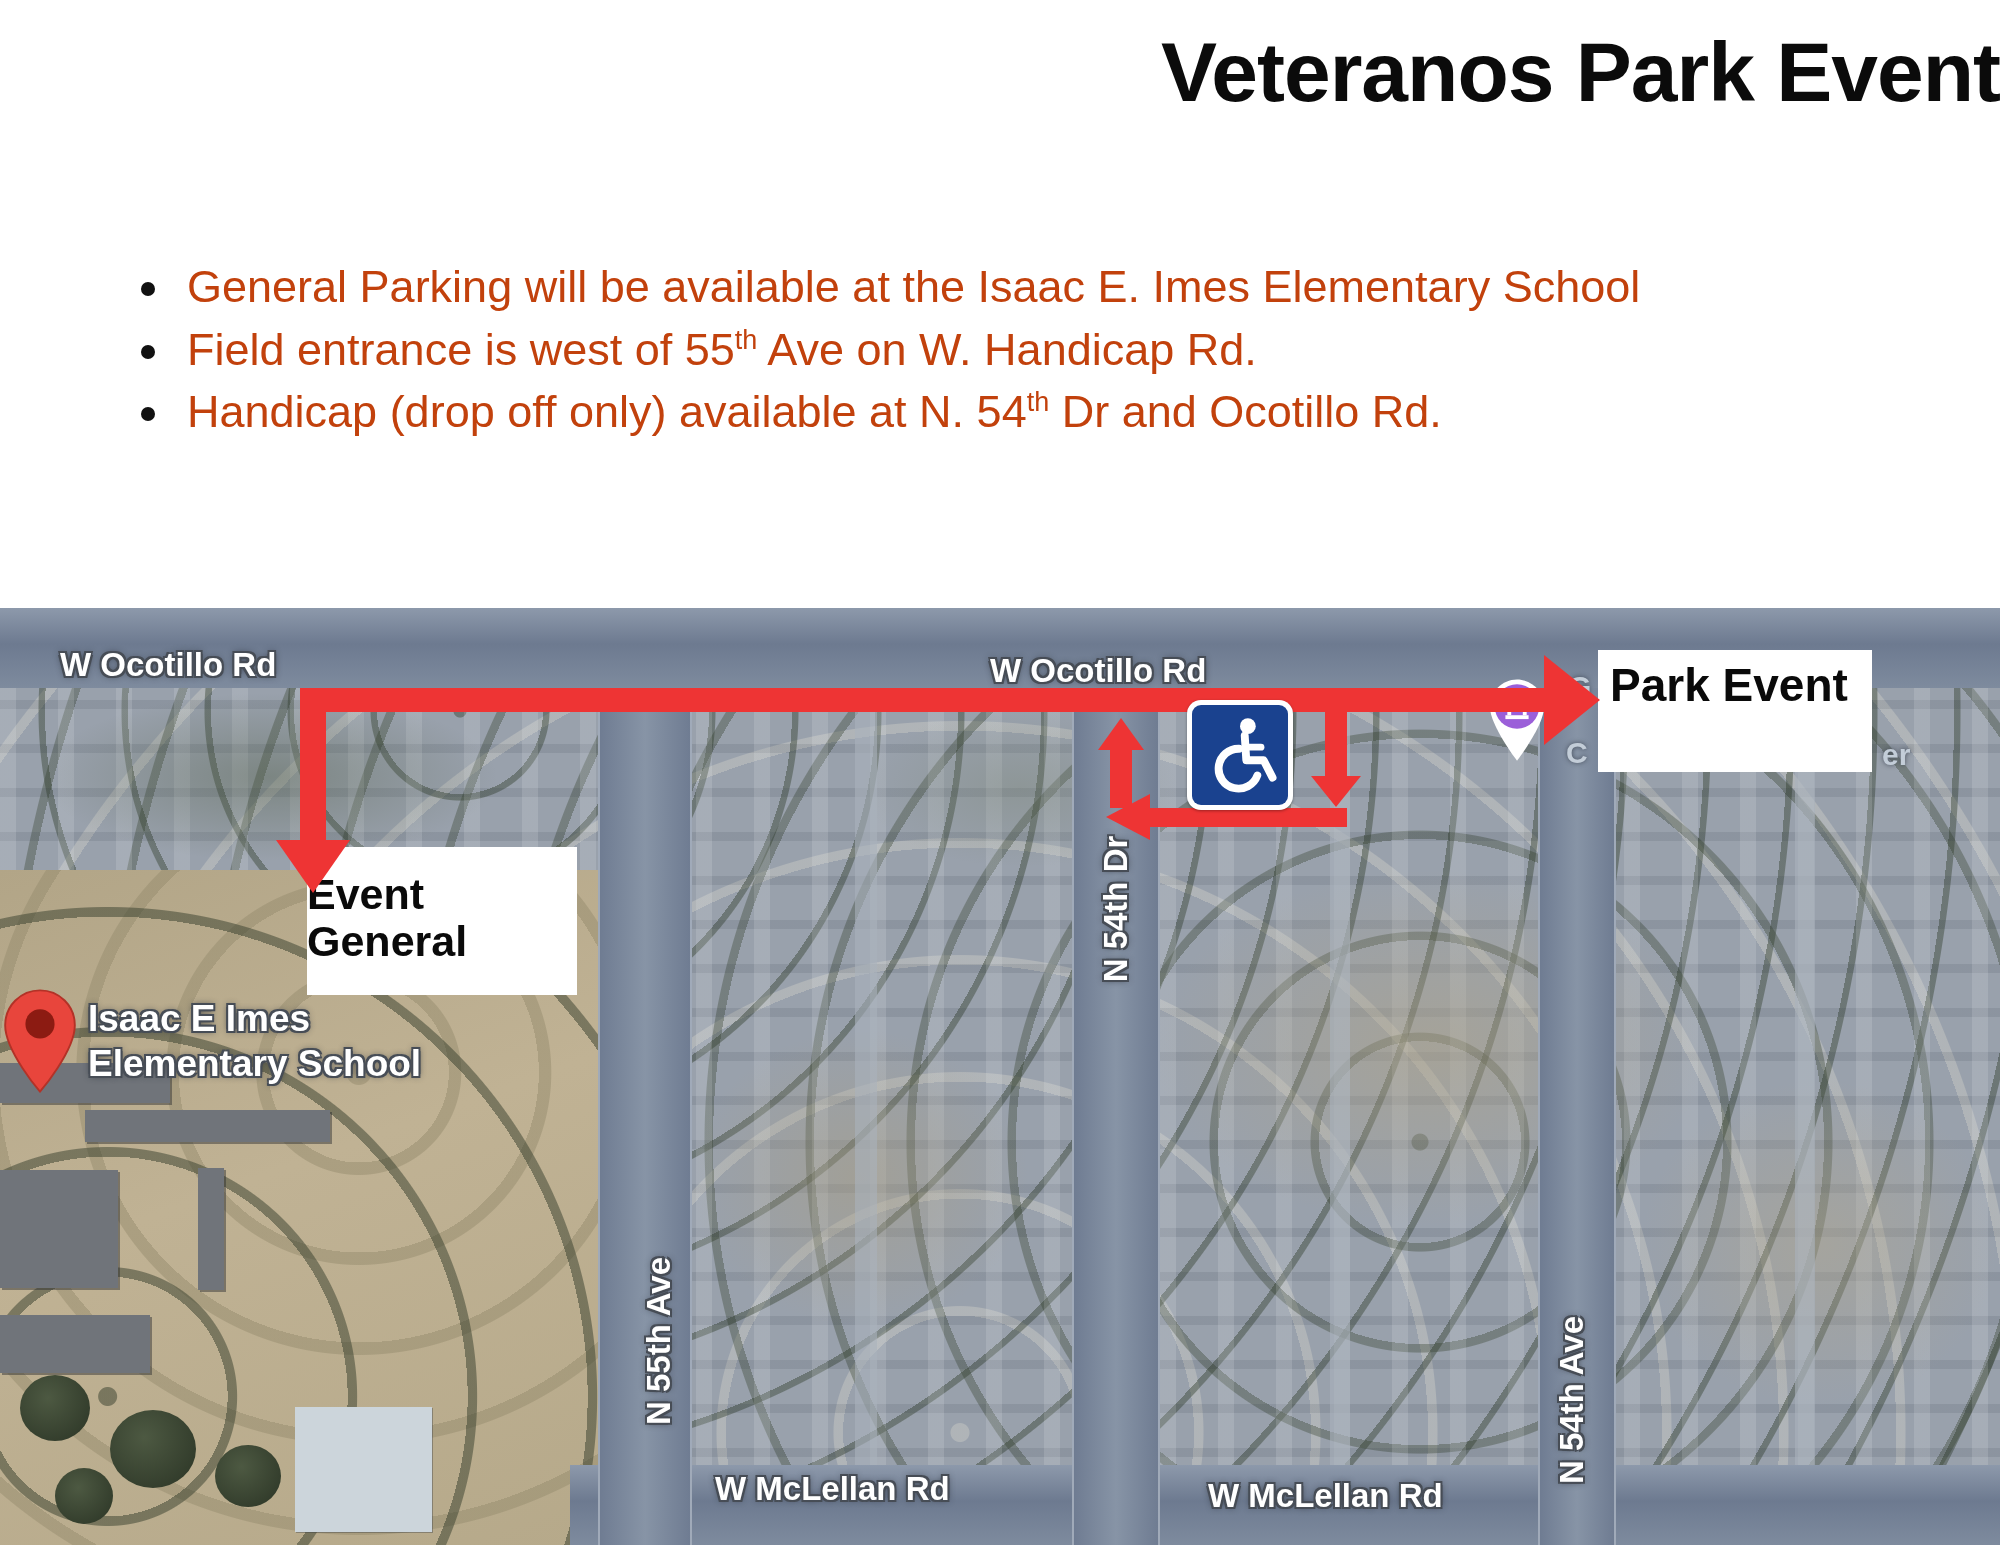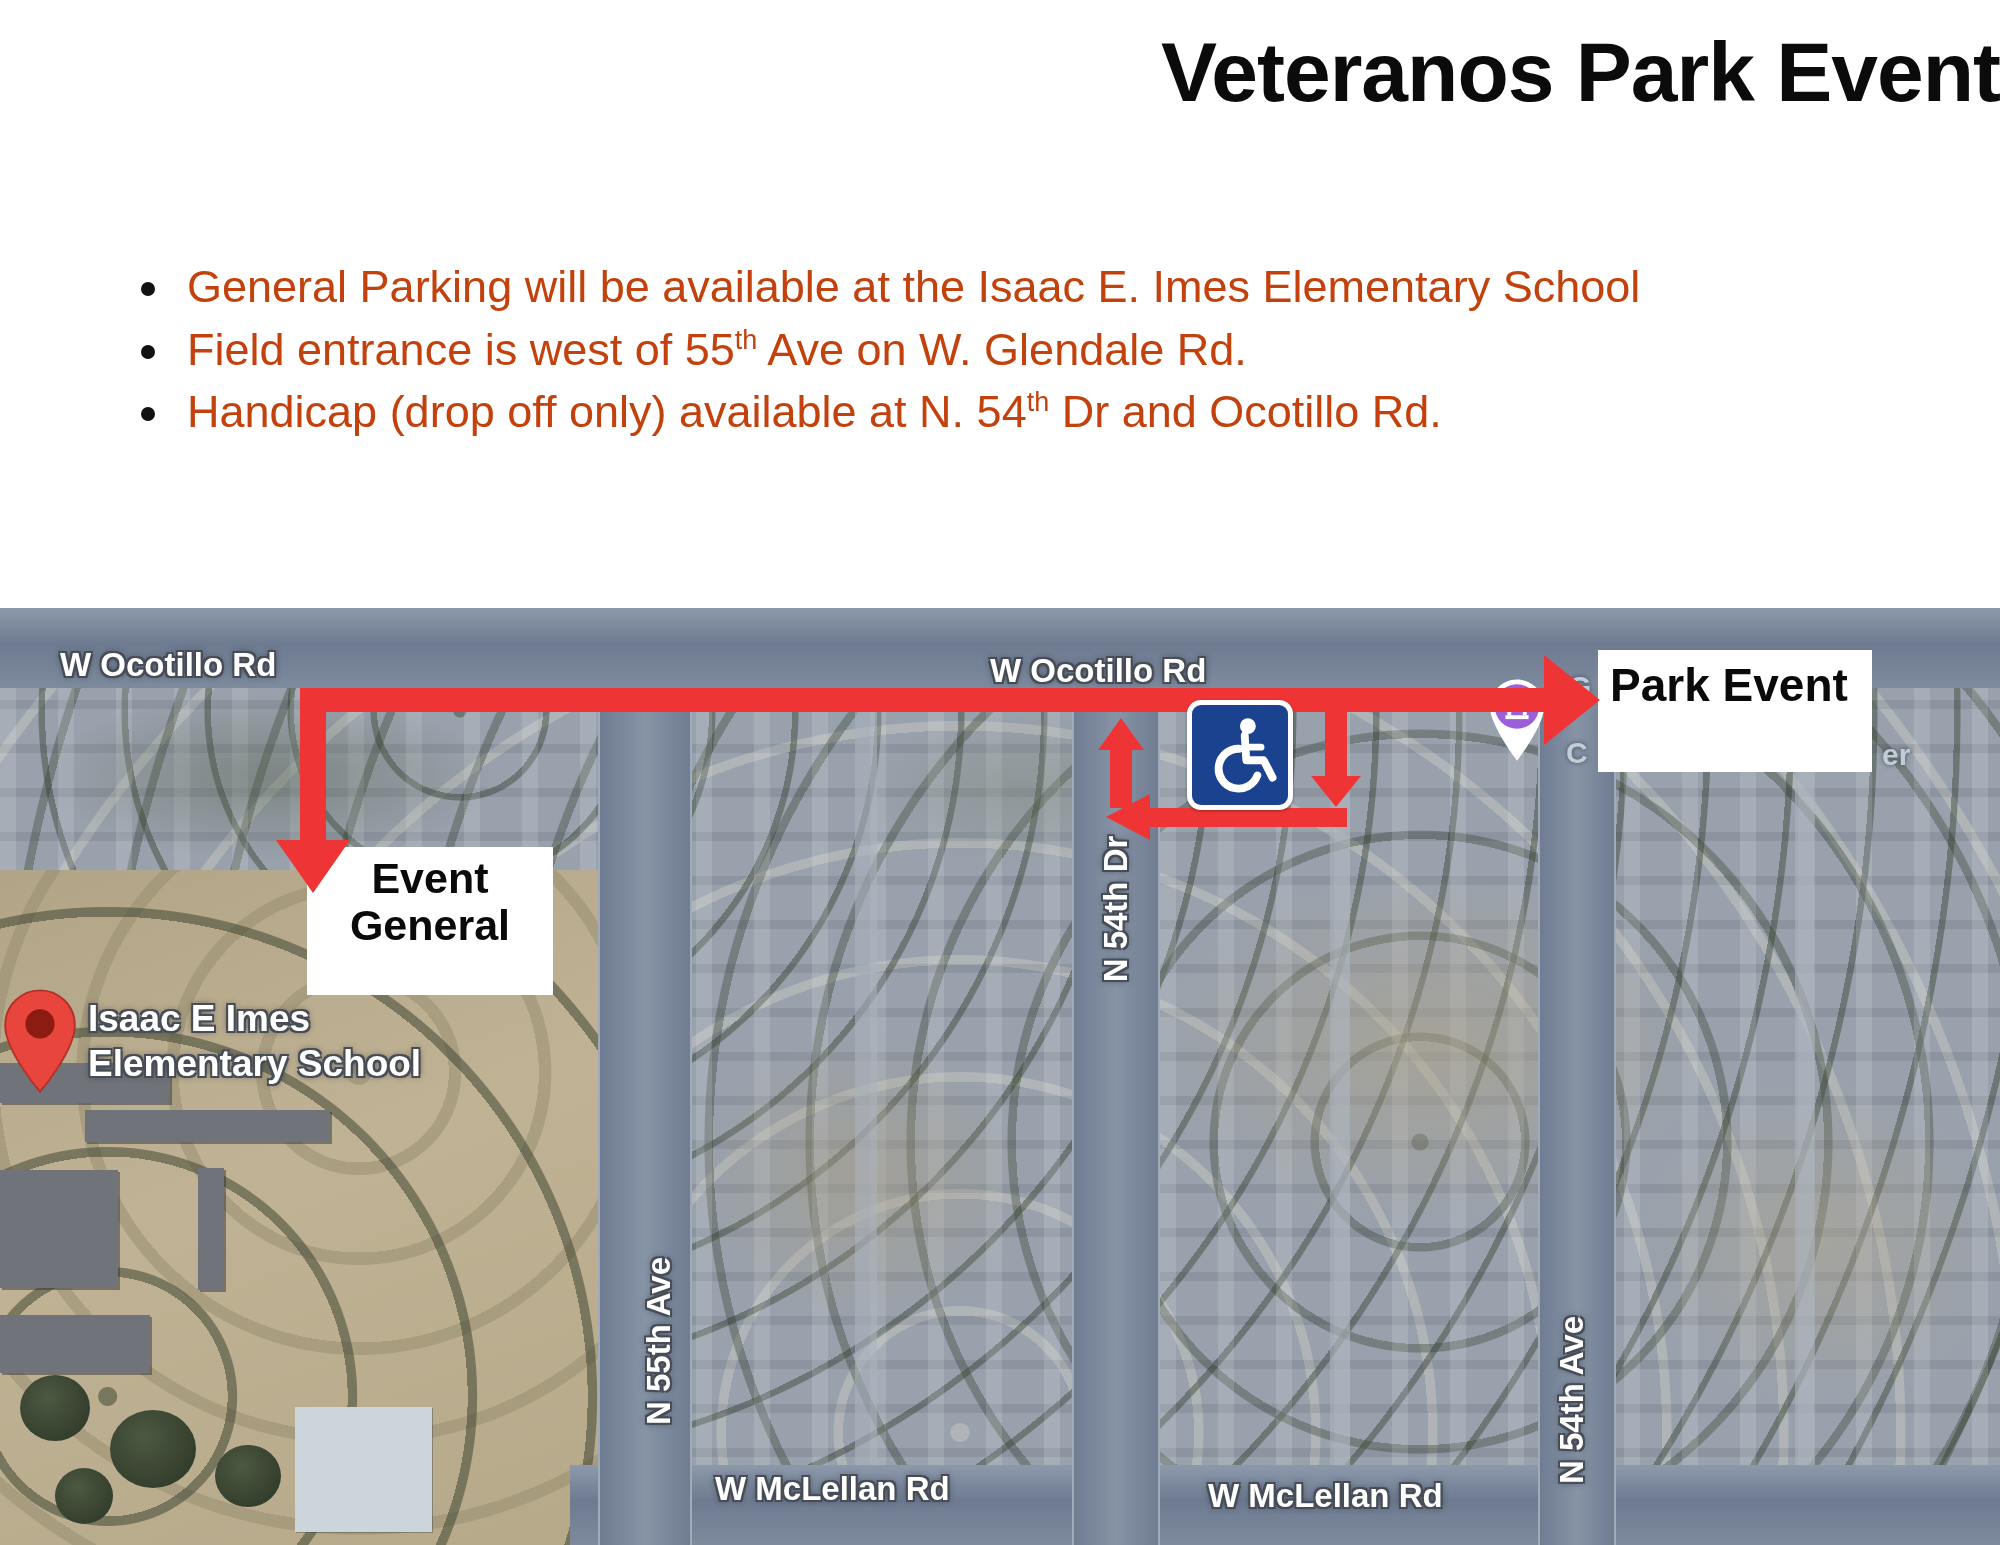--- a/index.html
+++ b/index.html
@@ -73,42 +73,42 @@
   .ah-left{border-top:23px solid transparent;border-bottom:23px solid transparent;border-right:44px solid var(--route-red)}
   .ah-up{border-left:23px solid transparent;border-right:23px solid transparent;border-bottom:32px solid var(--route-red)}
 
   .handicap-sign{position:absolute;left:1187px;top:92px;width:106px;height:110px;background:#fff;
     border-radius:14px;padding:5px;box-shadow:0 1px 3px rgba(0,0,0,.35)}
   .handicap-sign .inner{width:100%;height:100%;background:var(--handicap-blue);border-radius:9px;
     display:flex;align-items:center;justify-content:center}
 
   .callout{position:absolute;background:#fff;color:#0a0a0a;font-weight:700}
   .callout-event{left:1598px;top:42px;width:274px;height:122px;font-size:46px;line-height:1.18;padding:8px 0 0 12px}
-  .callout-parking{left:307px;top:239px;width:246px;height:148px;font-size:43px;line-height:1.1;
-    text-align:center;padding-top:8px}
+  .callout-parking{left:307px;top:239px;width:270px;height:148px;font-size:43px;line-height:1.1;
+    padding-top:24px}
 
   .pin{position:absolute}
   .poi-pin{left:1488px;top:67px;width:58px;height:94px}
   .school-pin{left:2px;top:378px;width:76px;height:110px}
 </style>
 </head>
 <body>
 
 <div class="page">
 
   <div class="title">
     <div>Veteranos Park Event</div>
   </div>
 
   <ul class="bullets">
     <li>
       <span>General Parking will be available at the Isaac E. Imes Elementary School</span><br>
     </li>
     <li>
-      <span>Field entrance is west of 55</span><sup>th</sup><span> Ave on W. Glendale Rd.</span>
+      <span>Field entrance is west of 55</span><sup>th</sup><span> Ave on W. Handicap Rd.</span>
     </li>
     <li>
       <span>Handicap (drop off only) available at N. 54</span><sup>th</sup><span> Dr and Ocotillo Rd.</span>
     </li>
   </ul>
 
   <div class="map">
     <div class="texture"></div>
     <div class="patch p1"></div>
     <div class="patch p2"></div>

